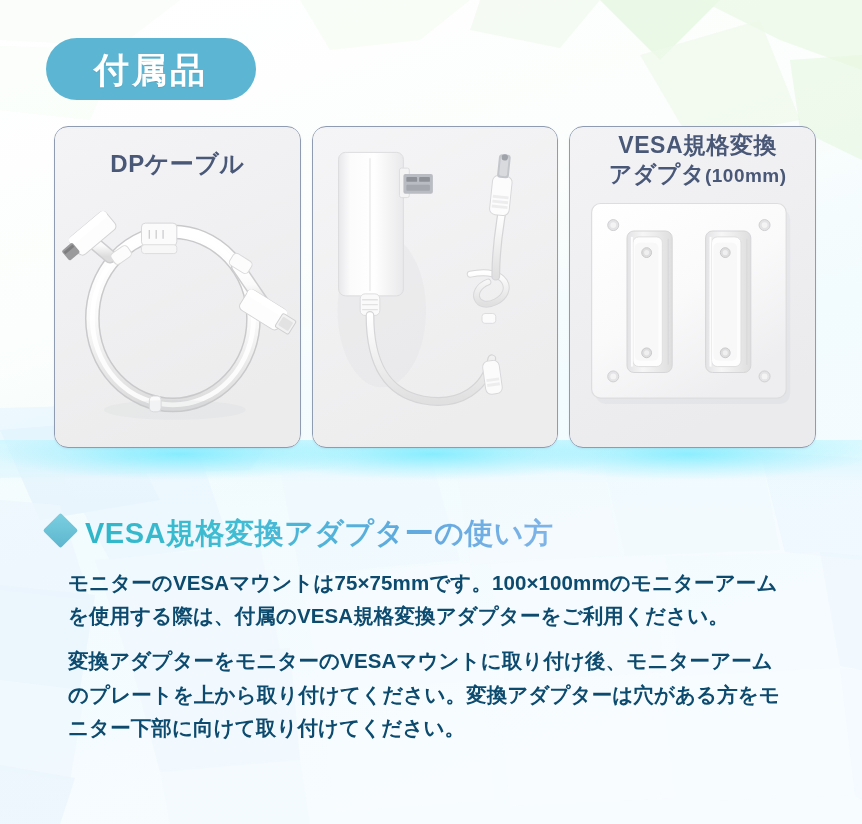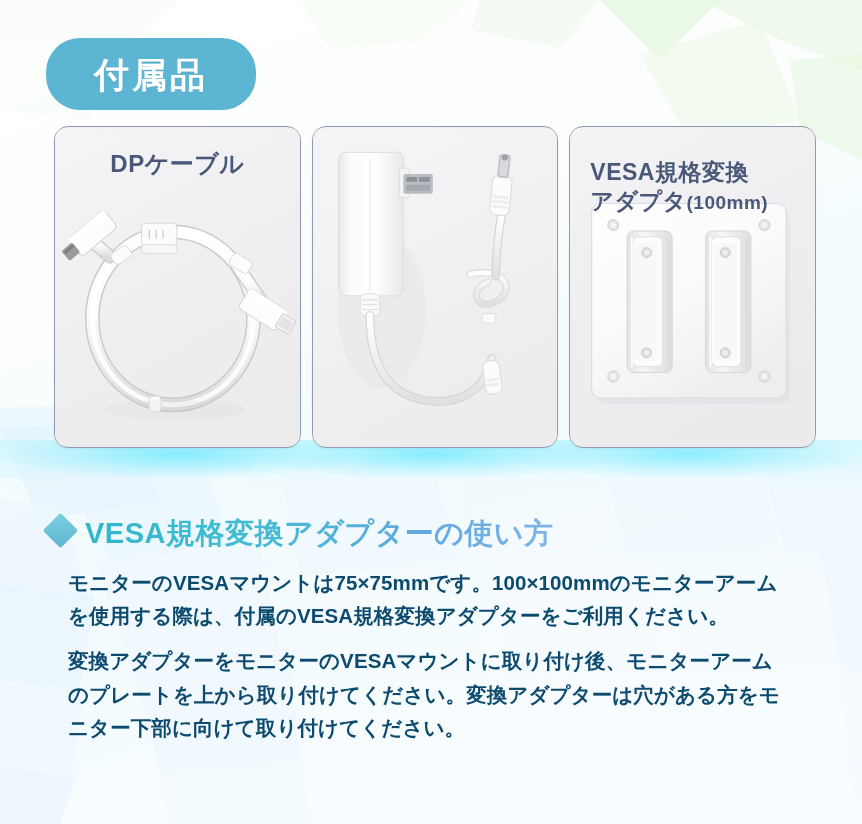--- a/index.html
+++ b/index.html
@@ -10,21 +10,21 @@
     position:relative;
     overflow:hidden;
   }
 
   
   #bg { position:absolute; inset:0; width:862px; height:824px; z-index:0; }
 
   
   .header-pill{
     position:absolute; left:46px; top:38px;
-    width:210px; height:72px;
+    width:210px; height:62px;
     border-radius:34px;
     display:flex; align-items:center; justify-content:center;
     z-index:5;
   }
   .header-pill-text{
     color:#ffffff; font-size:35px; font-weight:bold;
     letter-spacing:3px; line-height:1;
     text-shadow:0 1px 1px rgba(0,0,0,.07);
   }
 
@@ -42,21 +42,21 @@
     position:relative; overflow:hidden;
     box-shadow:0 1px 2px rgba(90,110,140,.10);
   }
   .card-title{
     position:absolute; left:0; top:22px; width:100%;
     text-align:center;
     color:#4a5878; font-weight:bold; font-size:24px;
     line-height:1.26; letter-spacing:.5px;
     padding:0 10px;
   }
-  .card-title.two-line{ text-align:left; padding-left:20px; top:31px; font-size:23px; }
+  .card-title.two-line{ text-align:center; padding-left:20px; top:4px; font-size:23px; }
   .card-title .mm{ font-size:19px; }
   .card-figure{ position:absolute; left:0; top:0; width:100%; height:100%; }
 
   
   .glow-band{
     position:absolute; left:0; top:440px; width:862px; height:70px;
     z-index:4; pointer-events:none;
     background:
       radial-gradient(ellipse 250px 34px at 180px 14px, rgba(120,235,255,.85) 0%, rgba(140,238,255,.35) 45%, rgba(255,255,255,0) 75%),
       radial-gradient(ellipse 250px 34px at 432px 14px, rgba(120,235,255,.85) 0%, rgba(140,238,255,.35) 45%, rgba(255,255,255,0) 75%),

